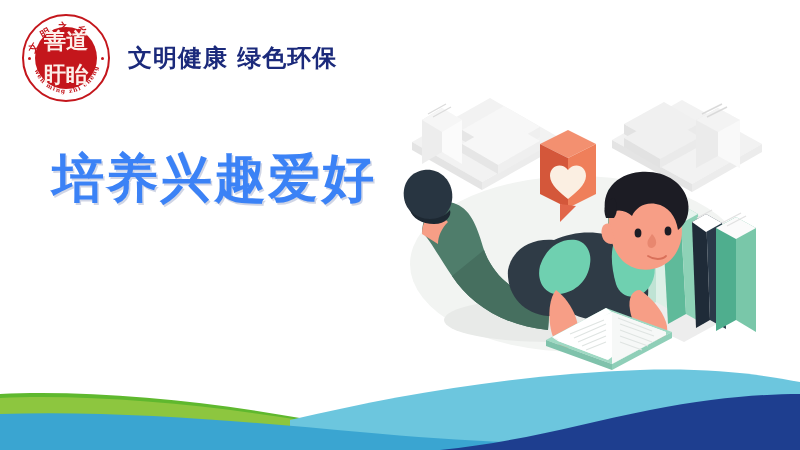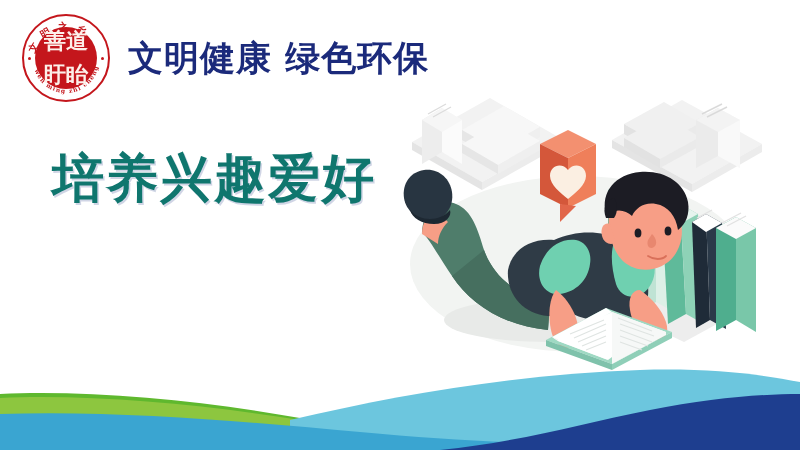--- a/index.html
+++ b/index.html
@@ -93,36 +93,36 @@
     height: 3px;
     border-radius: 50%;
     background: #c4161c;
     top: 43px;
   }
   .seal-dot.left { left: 6px; }
   .seal-dot.right { right: 6px; }
 
   .subtitle {
     color: #1b2a7b;
-    font-size: 35px;
+    font-size: 24px;
     font-weight: bold;
     letter-spacing: 1px;
     white-space: nowrap;
     font-family: "DejaVu Sans", "Liberation Sans", sans-serif;
   }
 
   
   .headline {
     position: absolute;
     left: 52px;
     top: 145px;
     z-index: 20;
   }
   .headline .line {
-    color: #0f766e;
+    color: #3b82f6;
     font-size: 52px;
     font-weight: bold;
     letter-spacing: 2px;
     line-height: 1.28;
     white-space: nowrap;
     font-family: "DejaVu Sans", "Liberation Sans", sans-serif;
     text-shadow: 1.5px 1.5px 0 rgba(120,135,180,0.35);
   }
 
   

